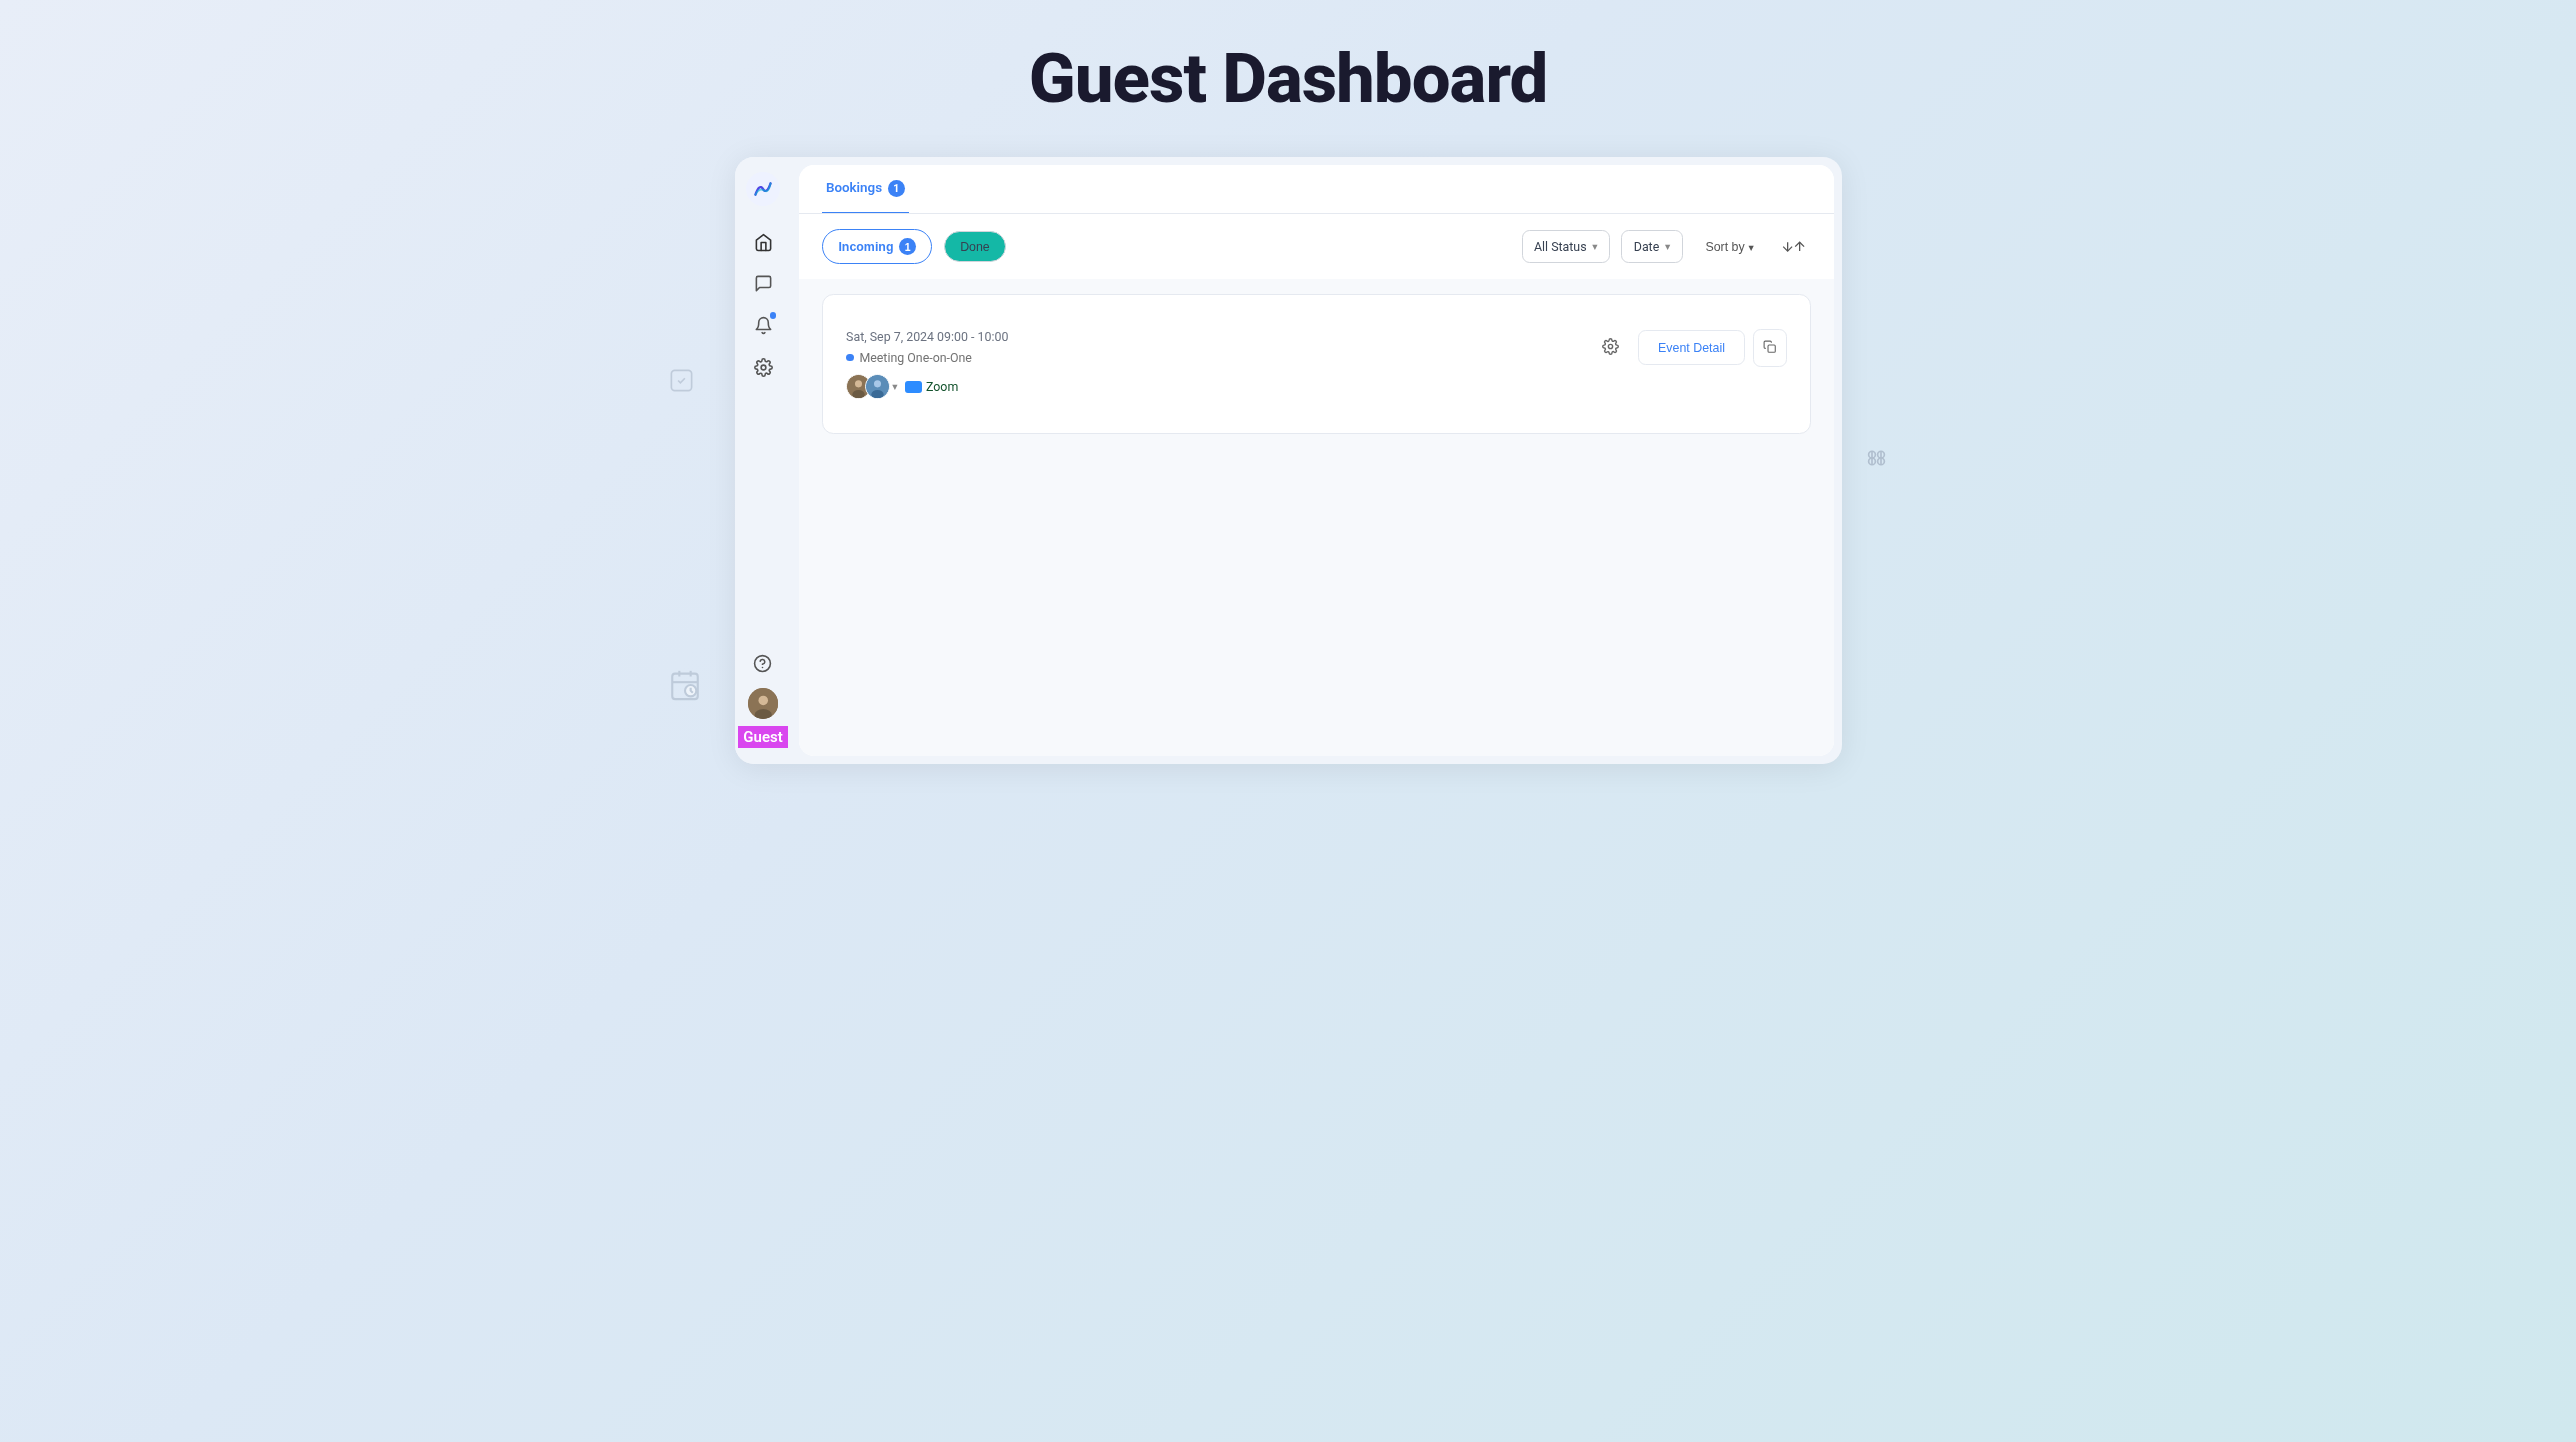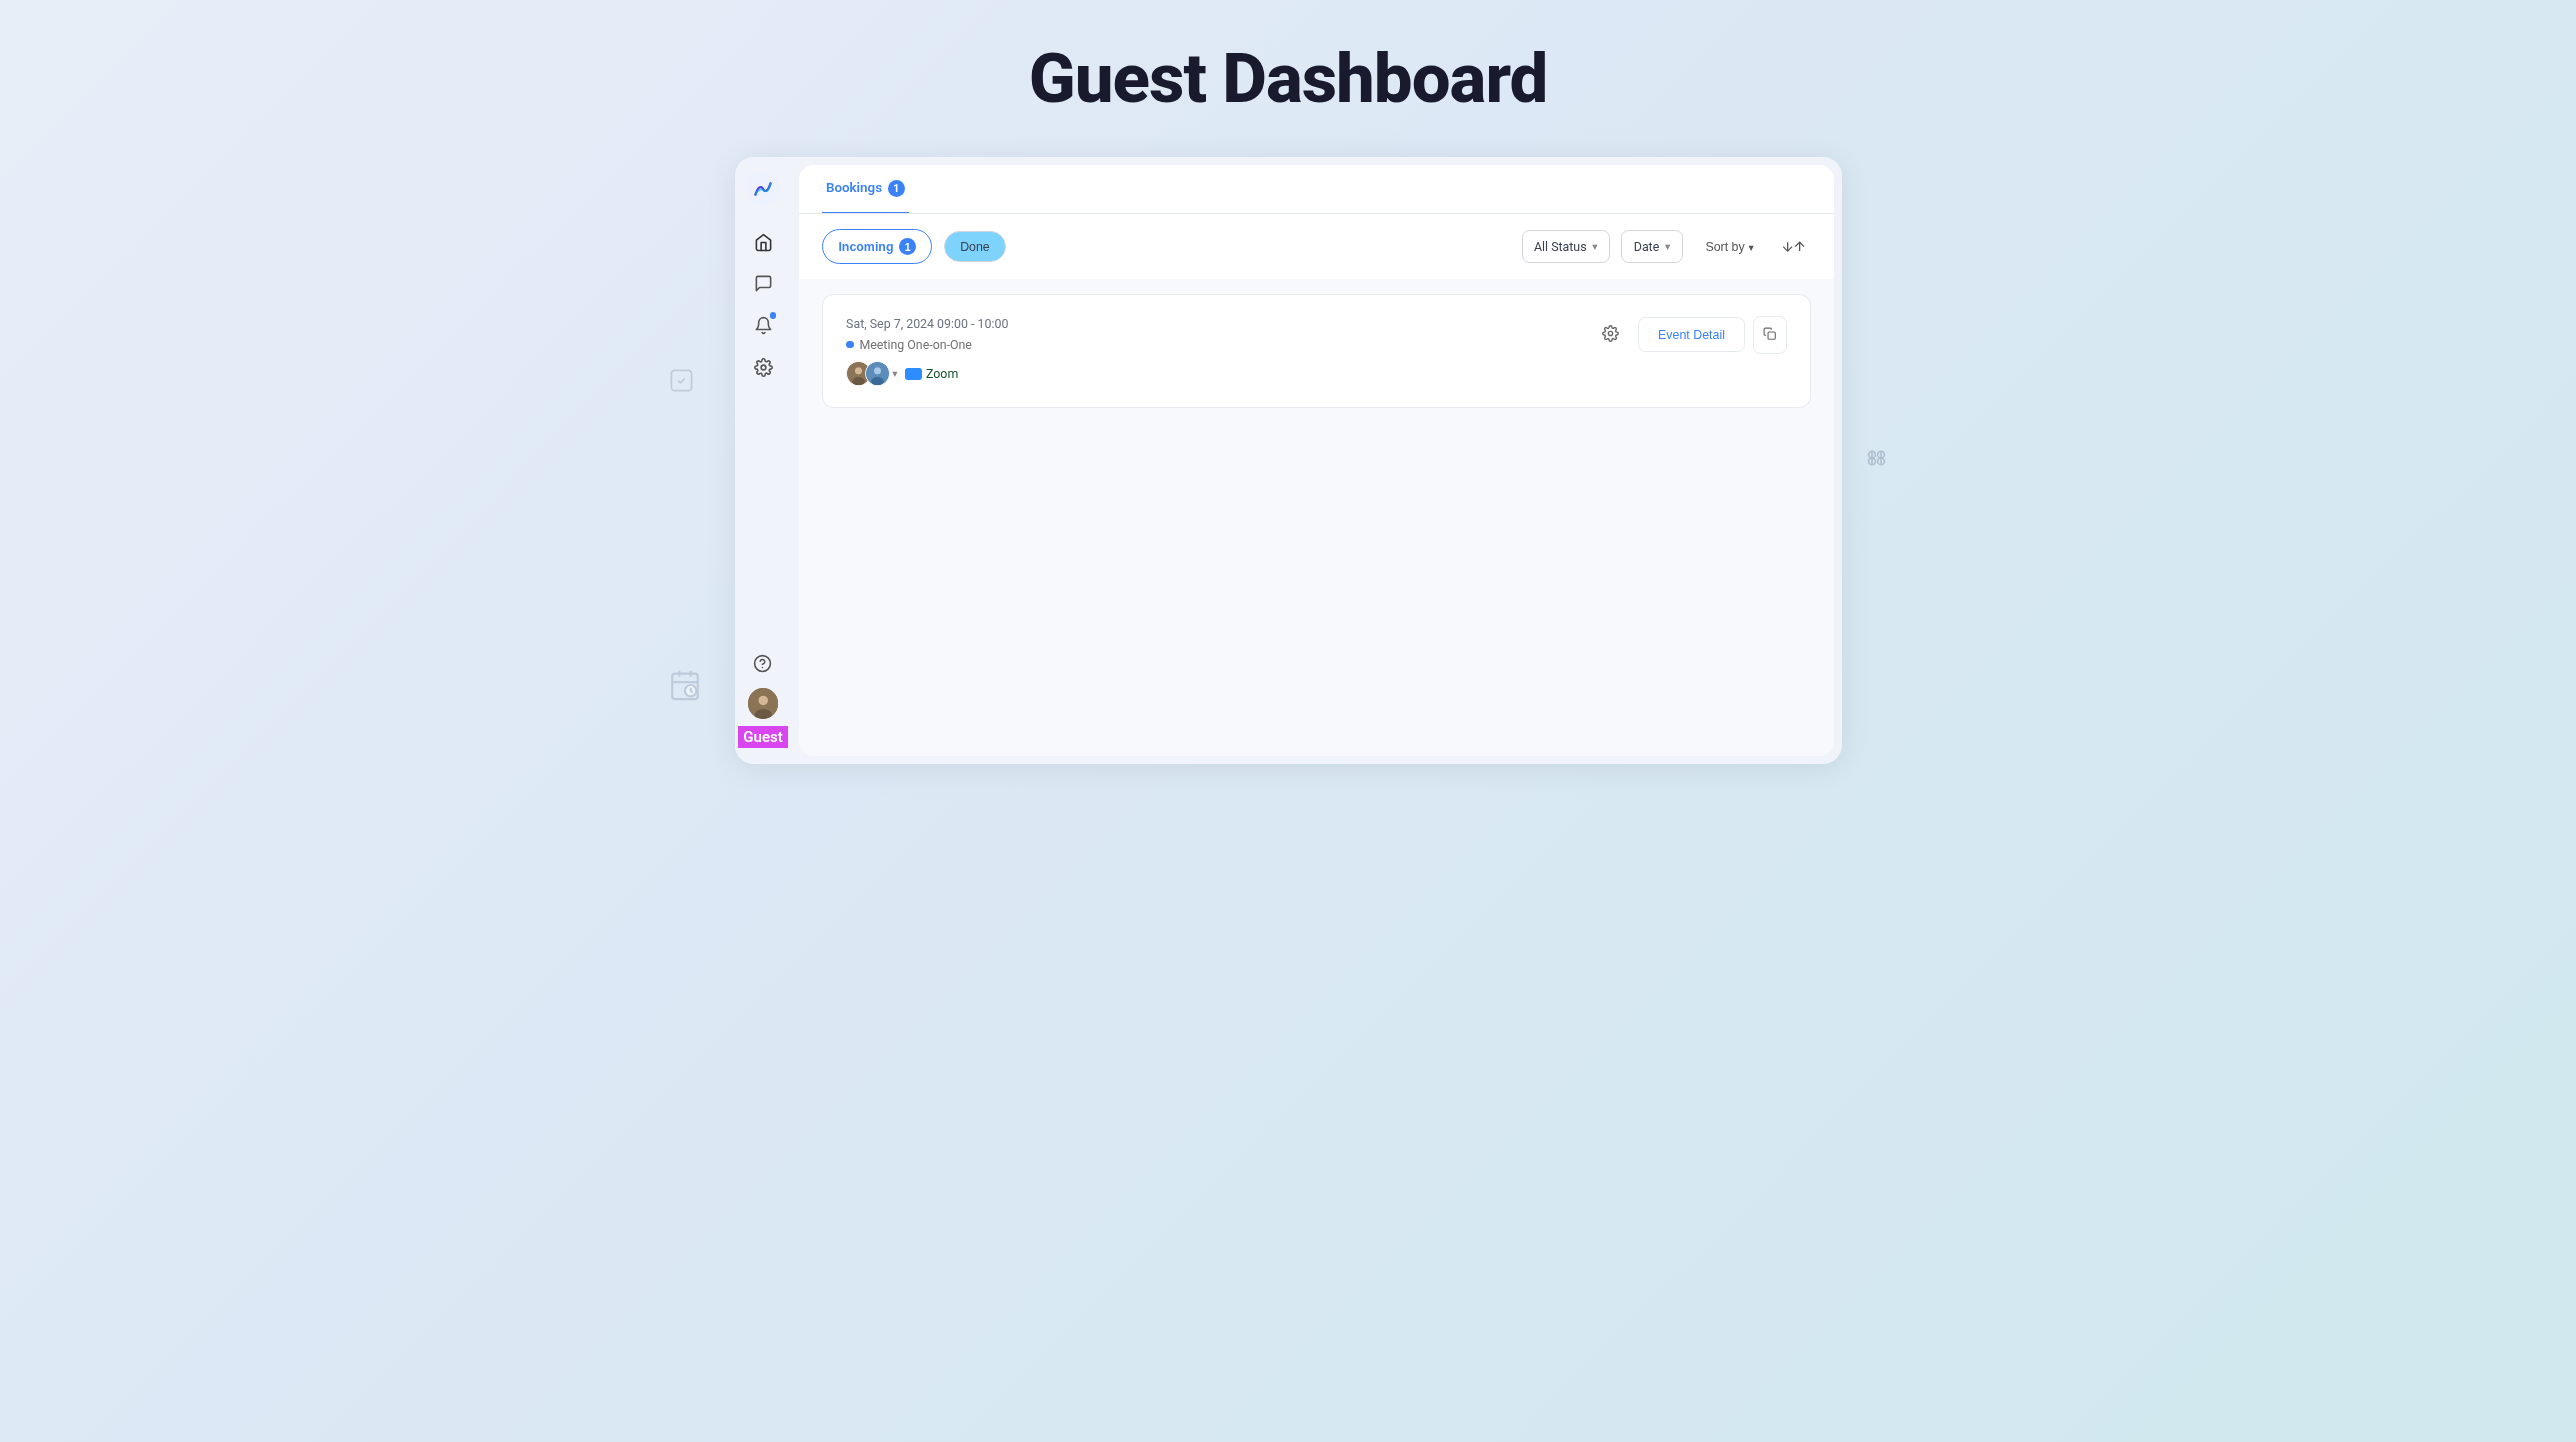--- a/index.html
+++ b/index.html
@@ -185,21 +185,21 @@
     }
 
     .filter-btn.active {
       background: transparent;
     }
 
     .filter-btn-secondary {
       padding: 7.6px 15.3px;
       border-radius: 19px;
       border: 1.4px solid #d1d5db;
-      background: #7dd3fc;
+      background: #14b8a6;
       color: #374151;
       font-size: 12.4px;
       font-weight: 500;
       cursor: pointer;
     }
 
     .filter-btn-badge {
       background: #3b82f6;
       color: white;
       font-size: 10.5px;
@@ -244,21 +244,21 @@
     .bookings-area {
       padding: 15.3px 23px;
       background: #f7f9fc;
       min-height: 477px;
     }
 
     .booking-card {
       background: white;
       border-radius: 11.4px;
       border: 1px solid #e5e9f0;
-      padding: 21px 23px;
+      padding: 34px 23px;
       display: flex;
       align-items: flex-start;
       gap: 19px;
     }
 
     .booking-info {
       flex: 1;
     }
 
     .booking-date {

